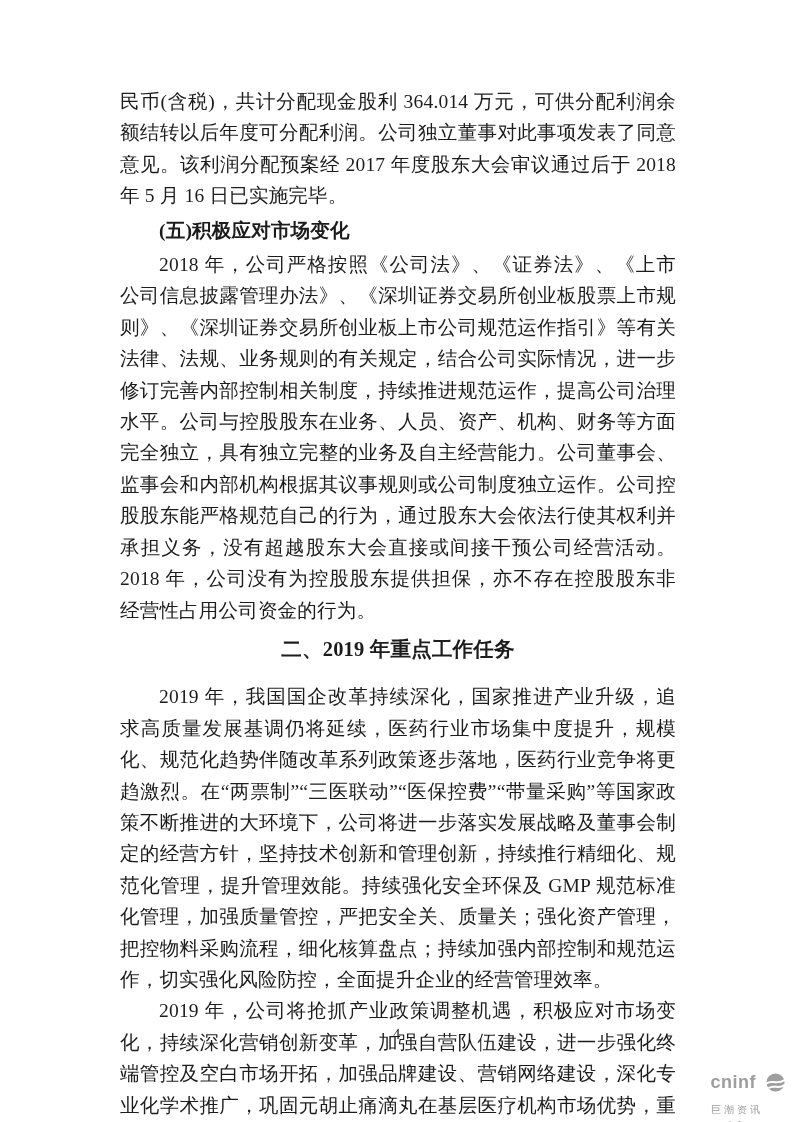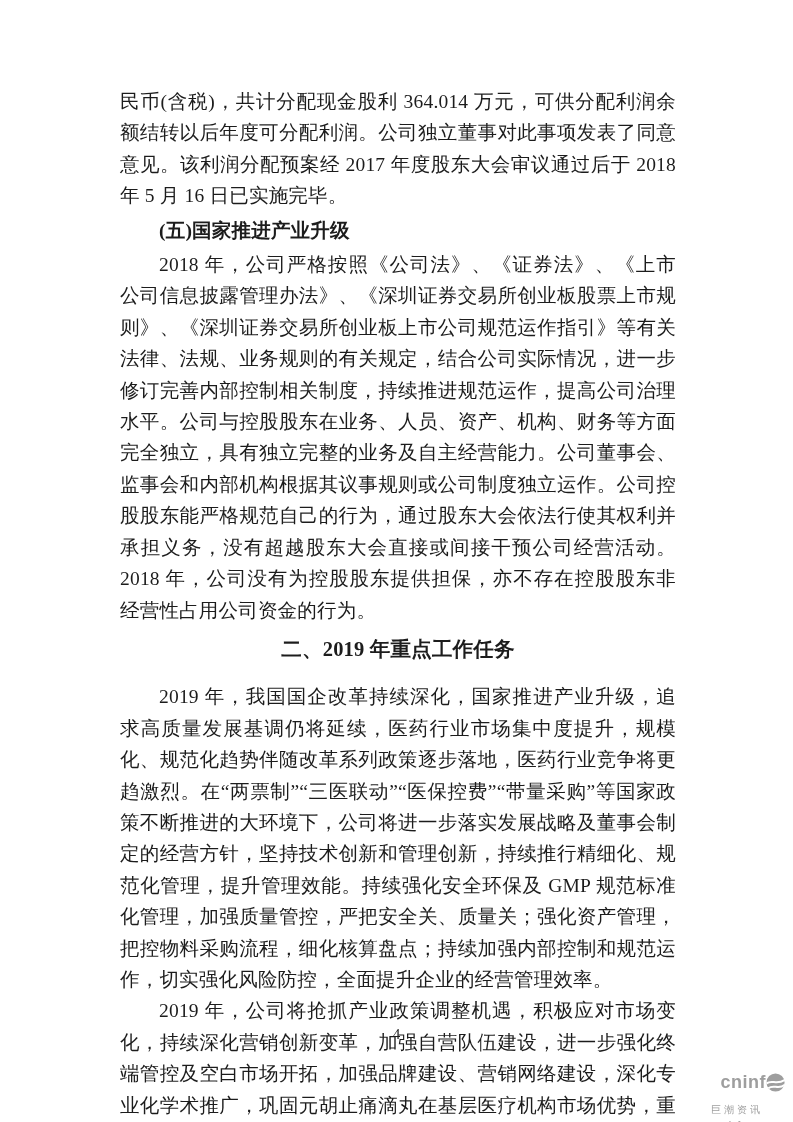--- a/index.html
+++ b/index.html
@@ -57,21 +57,21 @@
     width: 160px;
     text-align: right;
     color: #9e9e9e;
     font-family: "Liberation Sans", sans-serif;
     user-select: none;
   }
   .logo-row {
     display: flex;
     justify-content: flex-end;
     align-items: center;
-    gap: 0;
+    gap: 10px;
   }
   .logo-text {
     font-size: 18px;
     font-weight: bold;
     letter-spacing: 0.5px;
     color: #9e9e9e;
   }
   .logo-icon { display: inline-block; width: 19px; height: 19px; }
   .logo-cn {
     font-size: 10px;
@@ -87,21 +87,21 @@
   }
 </style>
 </head>
 <body>
 
 <div class="page">
 
   <div class="content">
     <p class="para no-indent">民币(含税)，共计分配现金股利 364.014 万元，可供分配利润余额结转以后年度可分配利润。公司独立董事对此事项发表了同意意见。该利润分配预案经 2017 年度股东大会审议通过后于 2018 年 5 月 16 日已实施完毕。</p>
 
-    <h3 class="sub-heading">(五)国家推进产业升级</h3>
+    <h3 class="sub-heading">(五)积极应对市场变化</h3>
 
     <p class="para">2018 年，公司严格按照《公司法》、《证券法》、《上市公司信息披露管理办法》、《深圳证券交易所创业板股票上市规则》、《深圳证券交易所创业板上市公司规范运作指引》等有关法律、法规、业务规则的有关规定，结合公司实际情况，进一步修订完善内部控制相关制度，持续推进规范运作，提高公司治理水平。公司与控股股东在业务、人员、资产、机构、财务等方面完全独立，具有独立完整的业务及自主经营能力。公司董事会、监事会和内部机构根据其议事规则或公司制度独立运作。公司控股股东能严格规范自己的行为，通过股东大会依法行使其权利并承担义务，没有超越股东大会直接或间接干预公司经营活动。2018 年，公司没有为控股股东提供担保，亦不存在控股股东非经营性占用公司资金的行为。</p>
 
     <h2 class="center-heading">二、2019 年重点工作任务</h2>
 
     <p class="para">2019 年，我国国企改革持续深化，国家推进产业升级，追求高质量发展基调仍将延续，医药行业市场集中度提升，规模化、规范化趋势伴随改革系列政策逐步落地，医药行业竞争将更趋激烈。在“两票制”“三医联动”“医保控费”“带量采购”等国家政策不断推进的大环境下，公司将进一步落实发展战略及董事会制定的经营方针，坚持技术创新和管理创新，持续推行精细化、规范化管理，提升管理效能。持续强化安全环保及 GMP 规范标准化管理，加强质量管控，严把安全关、质量关；强化资产管理，把控物料采购流程，细化核算盘点；持续加强内部控制和规范运作，切实强化风险防控，全面提升企业的经营管理效率。</p>
 
     <p class="para">2019 年，公司将抢抓产业政策调整机遇，积极应对市场变化，持续深化营销创新变革，加强自营队伍建设，进一步强化终端管控及空白市场开拓，加强品牌建设、营销网络建设，深化专业化学术推广，巩固元胡止痛滴丸在基层医疗机构市场优势，重点开发县级以上医疗机构，同时做好进入 OTC 市场情况评估，推进 OTC 终端投放；积极开展黄芪当归胶囊销售推广及独家品种鞣酸小檗碱膜销售工作，加大普药产品营销力度，打造特色中成药产品梯队；多渠道推进公司产品境外注册工作，提升已注册产品境外销售规模并开拓新的销售渠道；进一步加大</p>
   </div>
 

